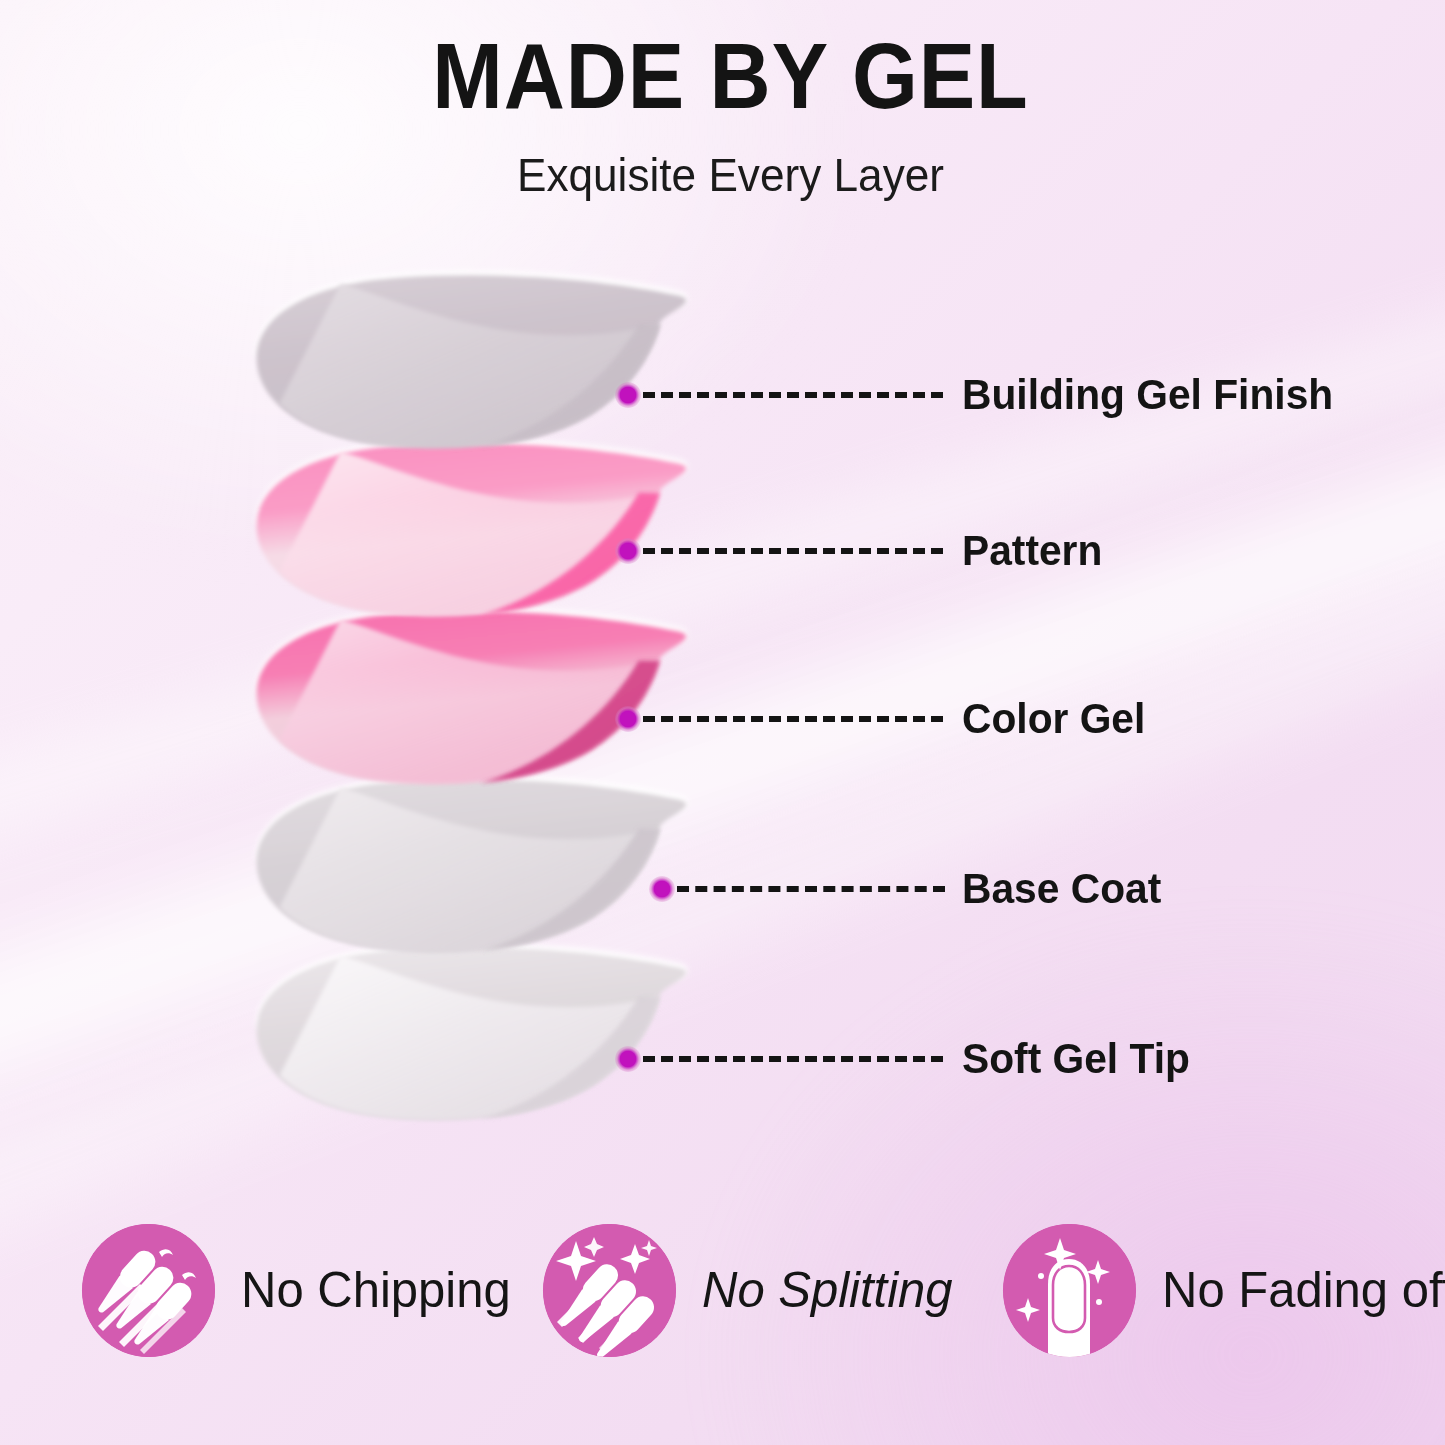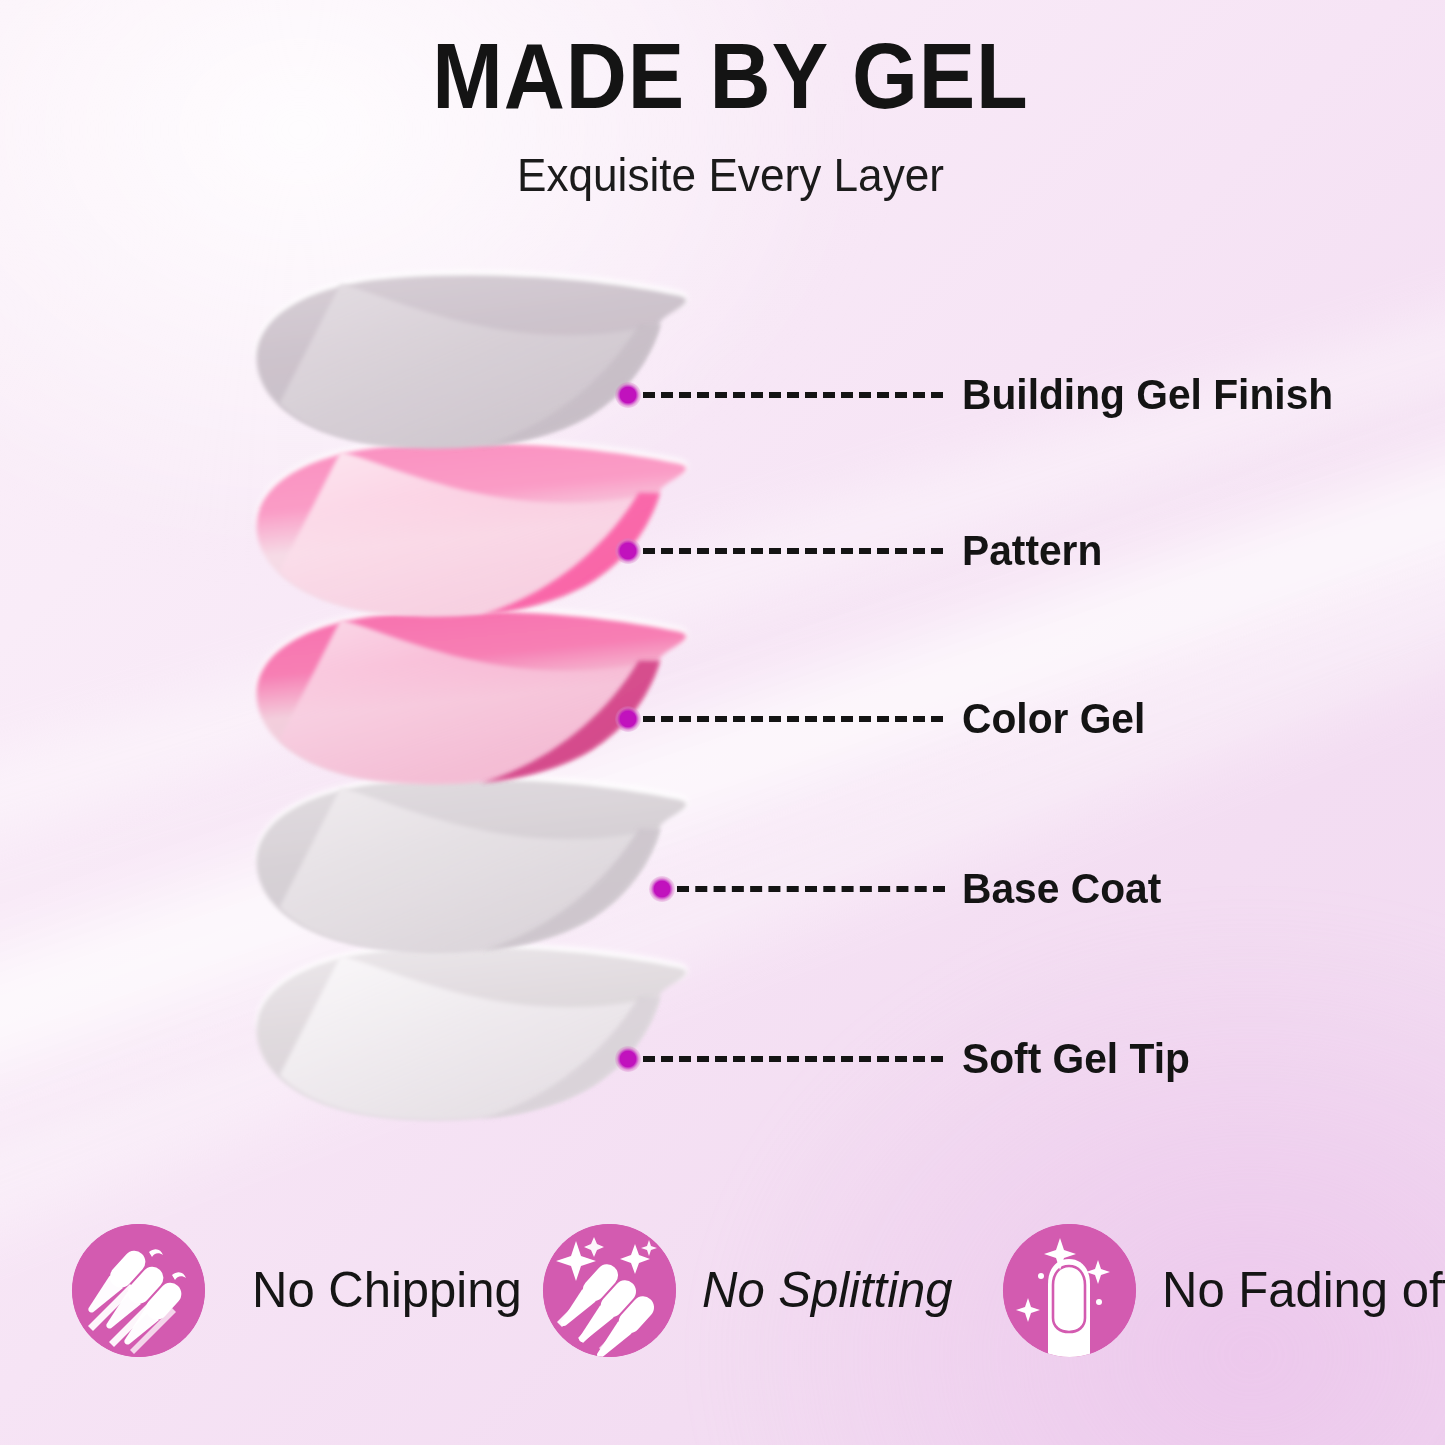--- a/index.html
+++ b/index.html
@@ -248,21 +248,21 @@
   </div>
 
   <div class="lbl" style="left:962px;top:374px;">Building Gel Finish</div>
   <div class="lbl" style="left:962px;top:530px;">Pattern</div>
   <div class="lbl" style="left:962px;top:698px;">Color Gel</div>
   <div class="lbl" style="left:962px;top:868px;">Base Coat</div>
   <div class="lbl" style="left:962px;top:1038px;">Soft Gel Tip</div>
 
   <div class="features">
 
-    <div class="feature" style="left:72px;gap:21px;">
+    <div class="feature" style="left:82px;">
       <div class="badge">
         <svg viewBox="0 0 133 133">
           <circle cx="66.5" cy="66.5" r="66.5" fill="#d35bb0"></circle>
           <g fill="#ffffff">
 
             <g transform="rotate(42 55 46)">
               <rect x="44" y="24" width="22" height="42" rx="11"></rect>
               <path d="M46,62 L64,62 L58,100 C57,103 53,103 52,100 Z" opacity=".98"></path>
             </g>
 

